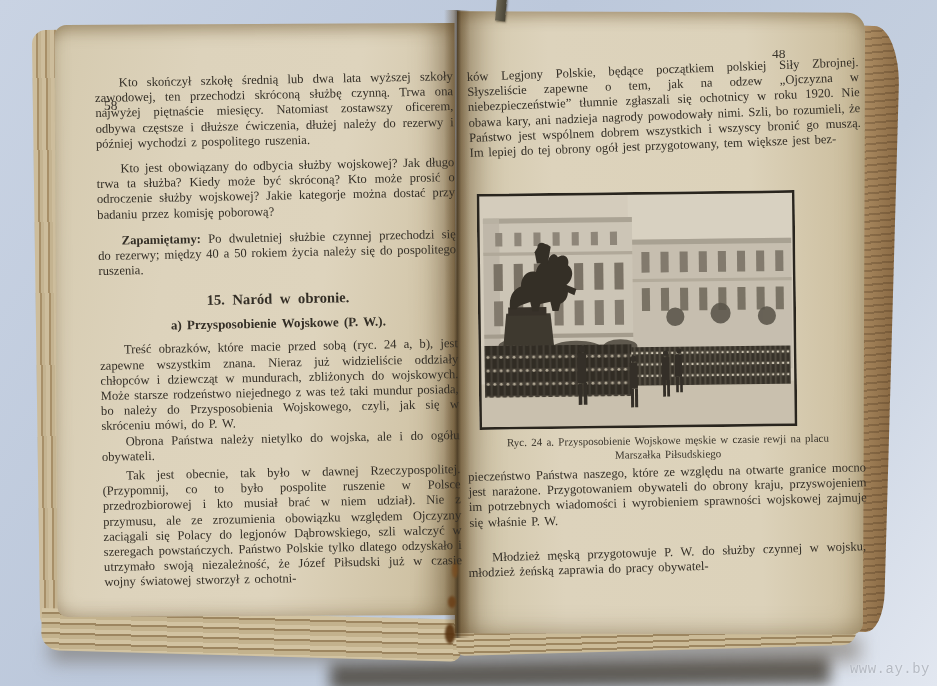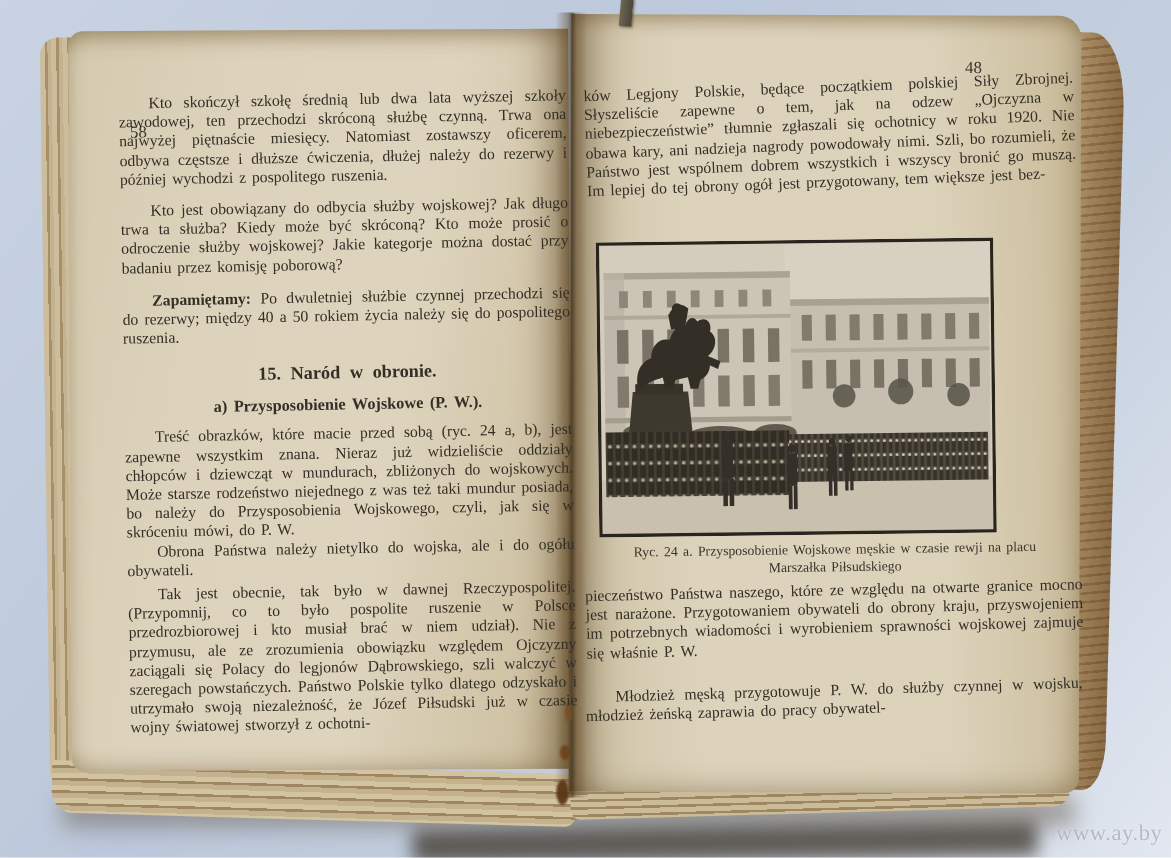--- a/index.html
+++ b/index.html
@@ -73,22 +73,22 @@
   .rp1{position:absolute;left:2px;top:70px;width:392px;transform:rotate(-2.2deg);transform-origin:left bottom;}
   .figure-wrap{position:absolute;left:10px;top:192px;width:318px;height:236px;transform:rotate(-.7deg);}
   .figure-wrap svg{width:100%;height:100%;display:block;}
   .fig-caption{position:absolute;left:0;top:434px;width:400px;text-align:center;
     font-size:11px;line-height:13.5px;color:#3a352c;transform:rotate(-.8deg);}
   .rp2{position:absolute;left:0;top:470px;width:398px;transform:rotate(-1.4deg);transform-origin:left top;}
   .rp3{position:absolute;left:0;top:551px;width:398px;transform:rotate(-1.7deg);transform-origin:left top;}
   .pagenum-left{left:104px;top:54px;transform:rotate(-1deg);margin-top:44px;}
   .pagenum-right{left:772px;top:46px;}
   
-  .watermark{position:absolute;right:7px;bottom:9px;font-family:Liberation Serif, serif;
-    font-size:18px;color:#b3b8c1;letter-spacing:.5px;opacity:.95;
+  .watermark{position:absolute;right:7px;bottom:9px;font-family:Liberation Mono, monospace;
+    font-size:14px;color:#b3b8c1;letter-spacing:.5px;opacity:.95;
     text-shadow:0 0 2px rgba(255,255,255,.55);}
 </style>
 </head>
 <body>
 
 <div class="stage">
 
   <div class="table-shadow"></div>
   <div class="book-shadow"></div>
 

